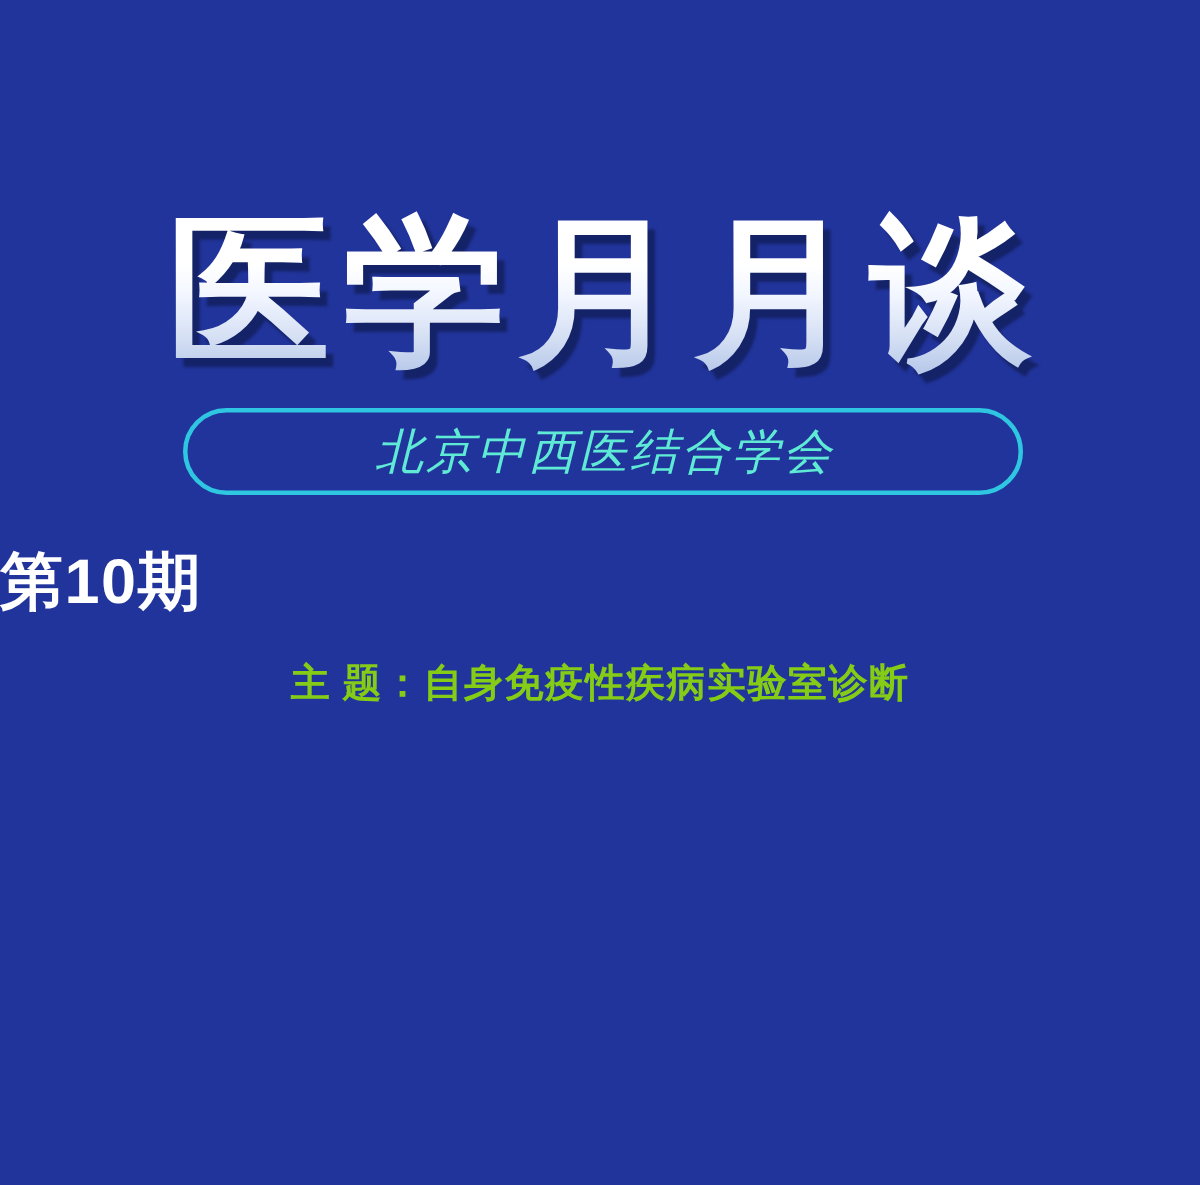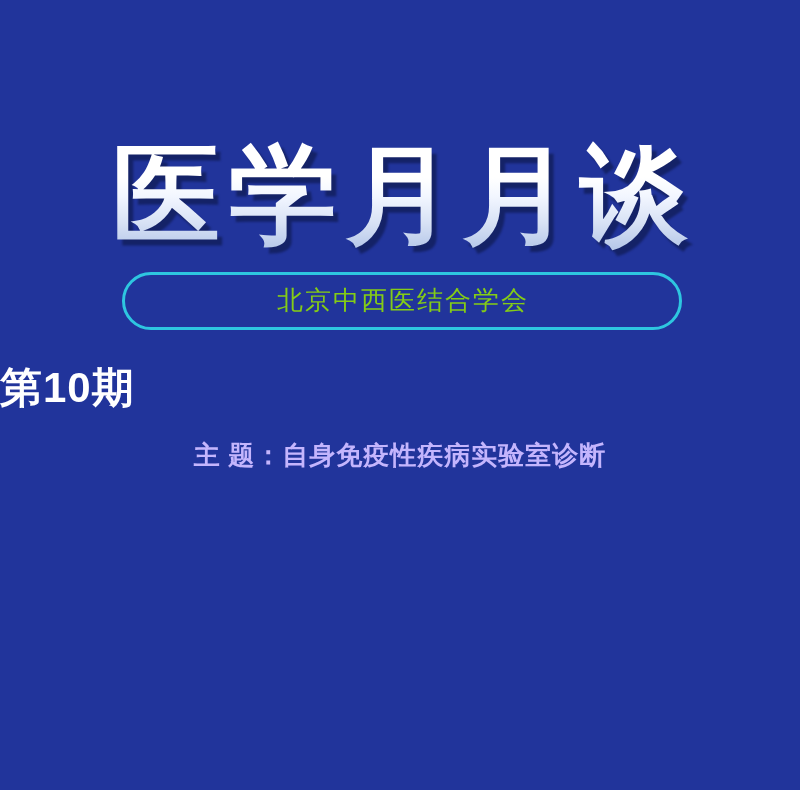--- a/index.html
+++ b/index.html
@@ -80,27 +80,28 @@
     height: 58px;
     box-sizing: border-box;
     border: 3px solid #2ec6e0;
     border-radius: 34px;
     display: flex;
     align-items: center;
     justify-content: center;
   }
   .pill-text {
     font-family: "Liberation Serif", "DejaVu Serif", serif;
-    font-size: 26px;
+    font-size: 32px;
     font-weight: 400;
-    color: #84cc16;
+    color: #5eead4;
     letter-spacing: 2px;
     text-indent: 2px;
     white-space: nowrap;
     line-height: 1;
+    font-style: italic;
   }
 
   
   .issue {
     position: absolute;
     left: 0;
     top: 365px;
     width: 800px;
     text-align: left;
     font-family: "Liberation Sans", "DejaVu Sans", sans-serif;
@@ -115,21 +116,21 @@
   
   .topic {
     position: absolute;
     left: 0;
     top: 440px;
     width: 800px;
     text-align: center;
     font-family: "Liberation Serif", "DejaVu Serif", serif;
     font-weight: 700;
     font-size: 26px;
-    color: #c4b5fd;
+    color: #84cc16;
     letter-spacing: 1px;
     line-height: 1.2;
     white-space: nowrap;
   }
 
   
   .lower-blank {
     position: absolute;
     left: 0;
     top: 490px;

